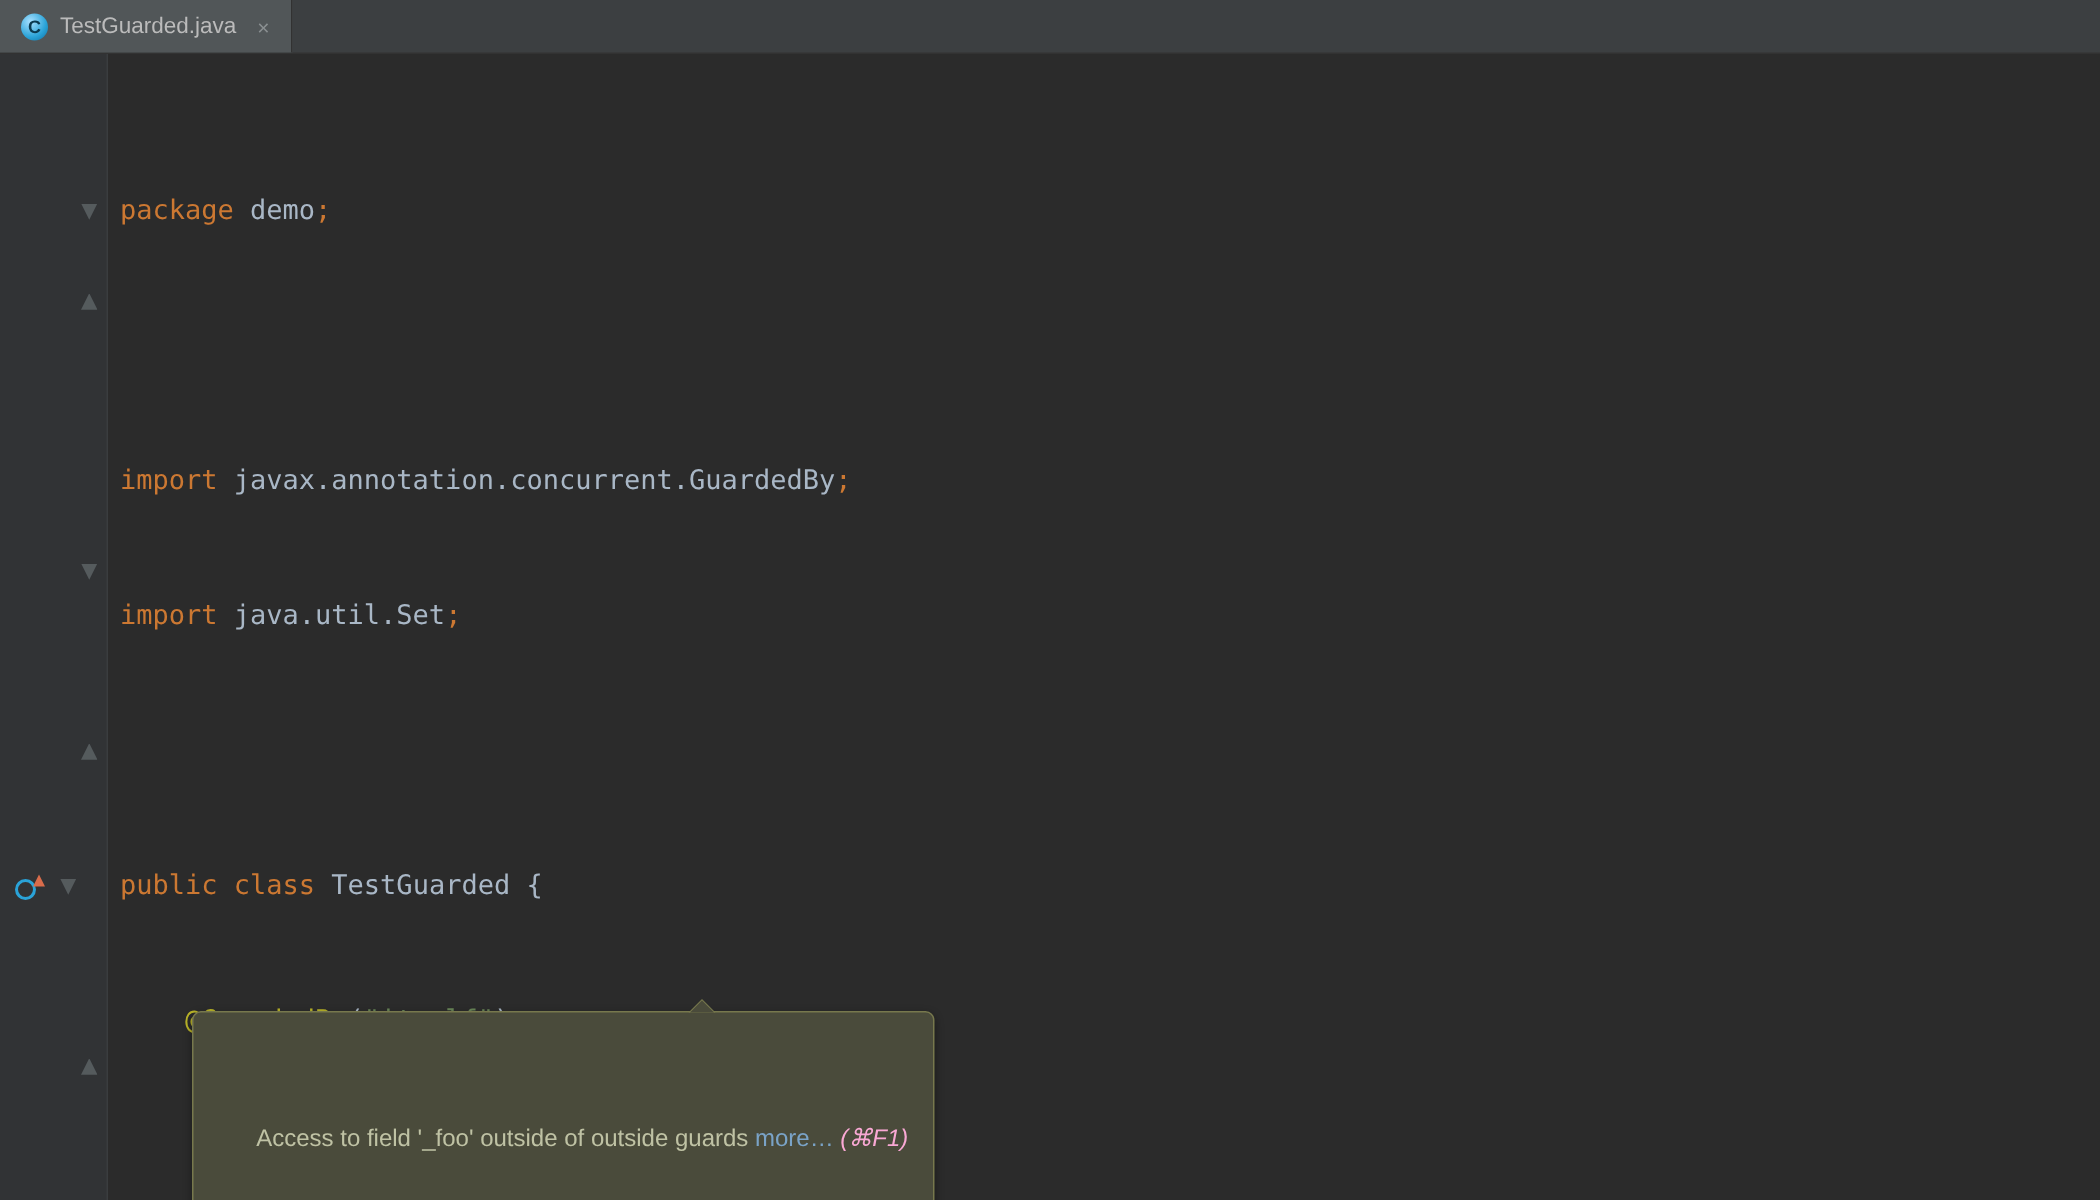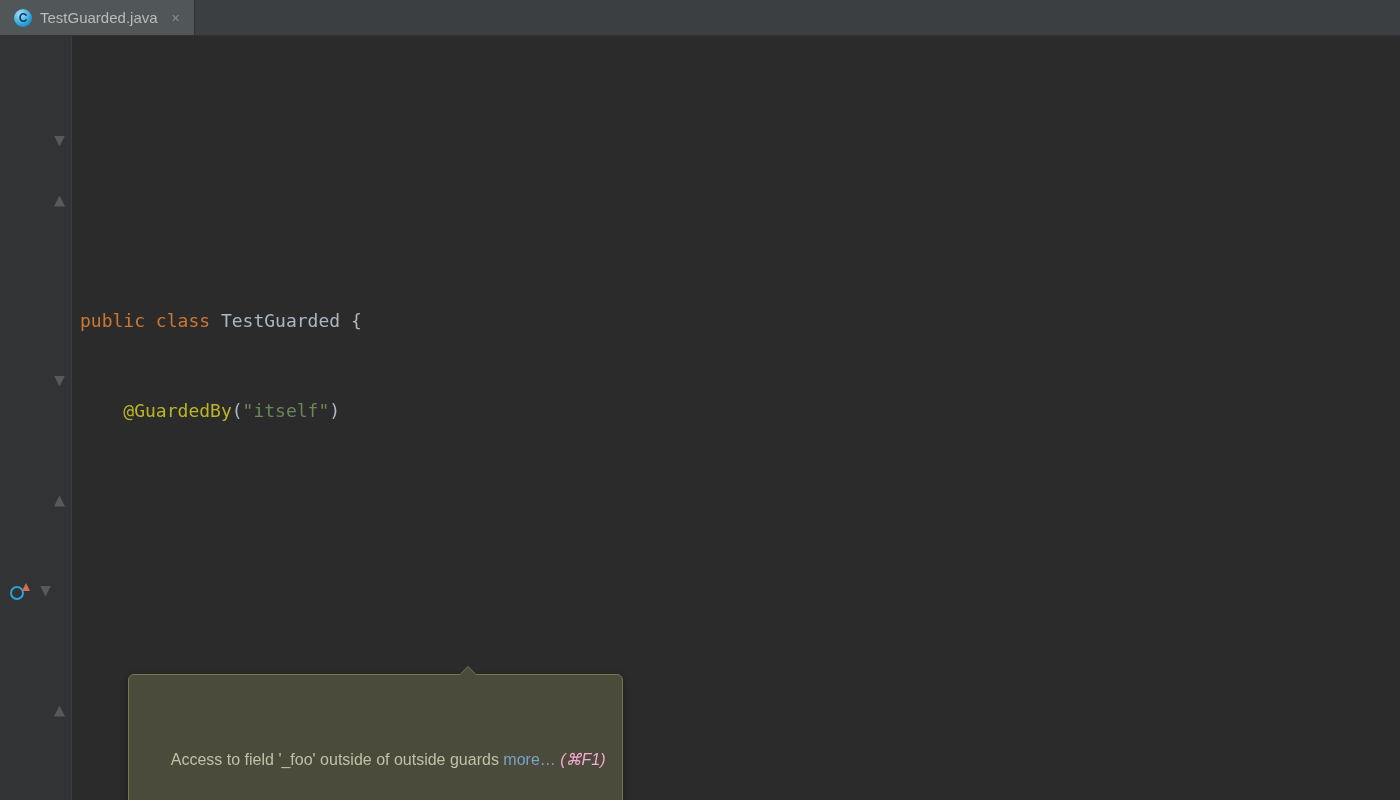--- a/index.html
+++ b/index.html
@@ -159,21 +159,24 @@
       <span class="override-icon"></span>
       <span class="fold-icon"></span>
     </div>
     <div class="gutter-mark" style="top:660px">
         <span class="fold-icon up"></span>
       </div>
   </div>
 
   <div class="code">
 
+    <div class="line"><span class="kw">package</span><span class="pkg"> demo</span><span class="kw">;</span></div>
     <div class="line"></div>
+    <div class="line"><span class="kw">import</span><span class="pkg"> javax.annotation.concurrent.GuardedBy</span><span class="kw">;</span></div>
+    <div class="line"><span class="kw">import</span><span class="pkg"> java.util.Set</span><span class="kw">;</span></div>
     <div class="line"></div>
     <div class="line"><span class="kw">public</span><span class="kw"> class</span><span class="type"> TestGuarded </span><span class="punct">{</span></div>
     <div class="line"><span>    </span><span class="ann">@GuardedBy</span><span class="punct">(</span><span class="str">"itself"</span><span class="punct">)</span></div>
     
     
     
     
     
     
     

